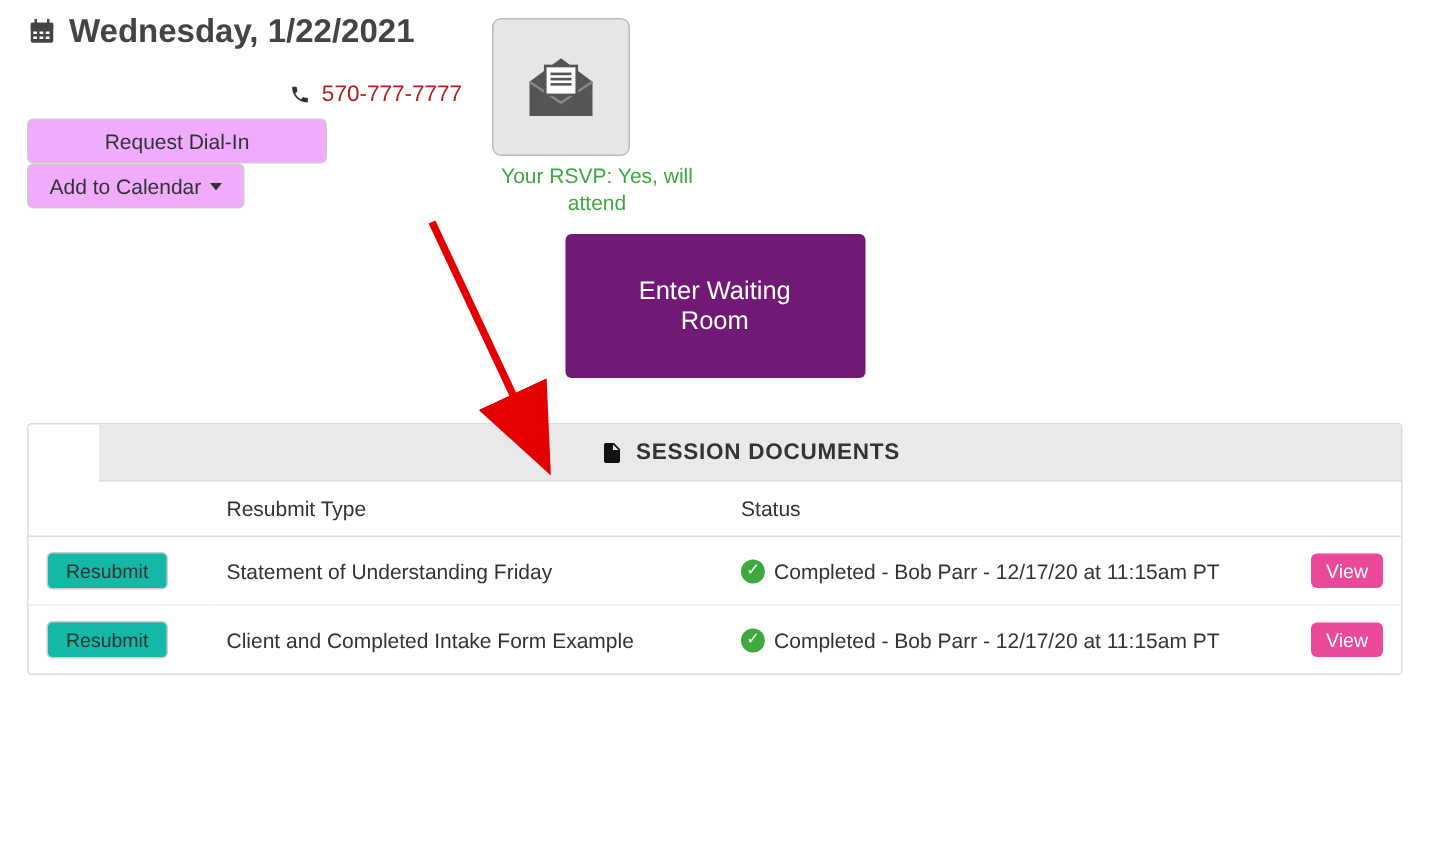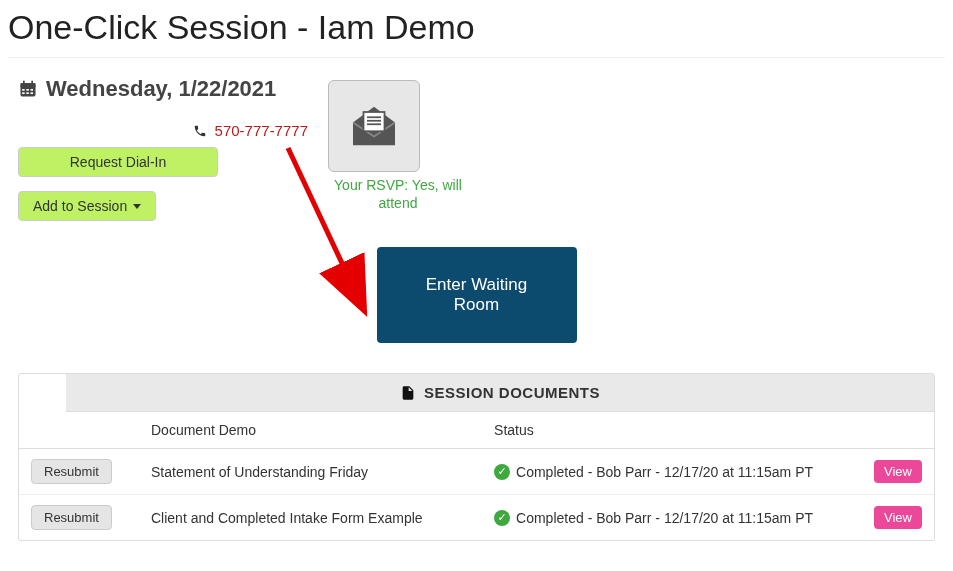--- a/index.html
+++ b/index.html
@@ -29,48 +29,48 @@
     .time-line { font-size: 22px; font-weight: 600; color: #444; }
     .tz { font-size: 14px; font-weight: 400; color: #555; }
     .phone-line { font-size: 15px; color: #b91c1c; margin-top: 20px; margin-bottom: 8px; justify-content: flex-end;}
     .icon { display: inline-flex; align-items: center; justify-content: center; }
     .left-col { flex: 0 0 300px; padding-left: 10px;}
     .mid-col { flex: 0 0 200px; display: flex; flex-direction: column; align-items: flex-start;}
     .top-section { display: flex; align-items: flex-start; gap: 20px; margin-bottom: 12px;}
     .btn-outline {
       display: inline-block;
       font-size: 14px;
-      background: #bef264;
+      background: #f0abfc;
       border: 1px solid #ccc;
       border-radius: 4px;
       padding: 6px 14px;
       color: #333;
       text-align: center;
       cursor: pointer;
-      margin-bottom: 14px;
+      margin-bottom: 0;
     }
     .request-dialin { width: 200px; }
     .add-calendar { display:inline-flex; align-items:center; gap:6px; }
     .caret-down {
       display:inline-block; width:0; height:0;
       border-left:4px solid transparent; border-right:4px solid transparent;
       border-top:5px solid #333;
     }
     .rsvp-box {
       width: 92px; height: 92px;
       background: #e7e7e7;
       border: 1px solid #bbb;
       border-radius: 6px;
       display:flex; align-items:center; justify-content:center;
       margin-top: 4px;
     }
     .rsvp-text { color: #3fa83f; font-size: 14px; text-align:center; margin-top:4px; line-height:1.3; max-width: 140px;}
     .enter-room-wrap { display:flex; justify-content:center; margin: 10px 0 30px 0;}
     .enter-room {
-      background: #0c4a6e;
+      background: #701a75;
       color: #fff;
       font-size: 17px;
       border: none;
       border-radius: 4px;
       padding: 28px 30px;
       cursor: pointer;
       width: 200px;
     }
     .arrow-svg { position: absolute; pointer-events:none; }
     .session-wrap { position: relative; }
@@ -92,21 +92,21 @@
     table.docs { width: 100%; border-collapse: collapse; font-size: 14px; }
     table.docs th {
       text-align: left; font-weight: 400; color: #333;
       padding: 10px 12px; border-bottom: 1px solid #ddd;
     }
     table.docs td {
       padding: 10px 12px; border-bottom: 1px solid #eee; vertical-align: middle;
     }
     table.docs tr:last-child td { border-bottom: none;}
     .btn-small-outline {
-      background:#e5e5e5; border:1px solid #ccc; border-radius:4px;
+      background:#14b8a6; border:1px solid #ccc; border-radius:4px;
       padding: 4px 12px; font-size: 13px; cursor:pointer; color:#333;
     }
     .btn-primary-small {
       background:#ec4899; color:#fff; border:none; border-radius:4px;
       padding: 4px 10px; font-size: 13px; cursor:pointer;
     }
     .status-cell { display:flex; align-items:center; gap:6px; }
     .check-circle {
       width:16px; height:16px; border-radius:50%; background:#3fa83f;
       display:inline-flex; align-items:center; justify-content:center;
@@ -114,21 +114,20 @@
     }
     .col-action { width: 120px; }
     .col-view { width: 70px; text-align:right;}
     .col-status { width: 380px;}
   </style>
 </head>
 <body>
 
 <div class="session-wrap">
 
-  <h1 class="page-title">One-Click Session - Iam Demo</h1>
 
   <div class="top-section">
     <div class="left-col">
       <div class="info-row date-line">
         <span class="icon">
           <svg width="20" height="20" viewBox="0 0 24 24" fill="#444">
               <rect x="3" y="5" width="18" height="16" rx="2"></rect>
               <rect x="3" y="5" width="18" height="5" fill="#444"></rect>
               <rect x="6" y="2" width="2" height="5" fill="#444"></rect>
               <rect x="16" y="2" width="2" height="5" fill="#444"></rect>
@@ -149,21 +148,21 @@
           <svg width="14" height="14" viewBox="0 0 24 24" fill="#333">
               <path d="M6.6 10.8c1.4 2.8 3.8 5.1 6.6 6.6l2.2-2.2c.3-.3.7-.4 1-.2 1.1.4 2.4.6 3.6.6.6 0 1 .4 1 1V20c0 .6-.4 1-1 1C10.6 21 3 13.4 3 4c0-.6.4-1 1-1h3.4c.6 0 1 .4 1 1 0 1.2.2 2.5.6 3.6.1.4 0 .8-.2 1l-2.2 2.2z"></path>
             </svg>
         </span>
         <span>570-777-7777</span>
       </div>
 
       <button class="btn-outline request-dialin">Request Dial-In</button>
       <br>
       <button class="btn-outline add-calendar">
-        <span>Add to Session</span>
+        <span>Add to Calendar</span>
         <span class="caret-down"></span>
       </button>
     </div>
 
     <div class="mid-col">
       <div class="rsvp-box">
         <span class="icon">
           <svg width="56" height="56" viewBox="0 0 64 64" fill="#555">
             <path d="M8 28 L32 10 L56 28 V54 H8 Z" fill="#555"></path>
             <path d="M8 28 L32 44 L56 28" fill="none" stroke="#888" stroke-width="2"></path>
@@ -197,21 +196,21 @@
         <svg width="16" height="16" viewBox="0 0 24 24" fill="#111">
             <path d="M14 2H6c-1.1 0-2 .9-2 2v16c0 1.1.9 2 2 2h12c1.1 0 2-.9 2-2V8l-6-6zM13 9V3.5L18.5 9H13z"></path>
           </svg>
       </span>
       <span>SESSION DOCUMENTS</span>
     </div>
     <table class="docs">
       <thead>
         <tr>
           <th class="col-action"></th>
-          <th>Document Demo</th>
+          <th>Resubmit Type</th>
           <th class="col-status">Status</th>
           <th class="col-view"></th>
         </tr>
       </thead>
       <tbody id="docs-body">
           <tr>
             <td class="col-action"><button class="btn-small-outline">Resubmit</button></td>
             <td>Statement of Understanding Friday</td>
             <td class="col-status">
               <div class="status-cell">

